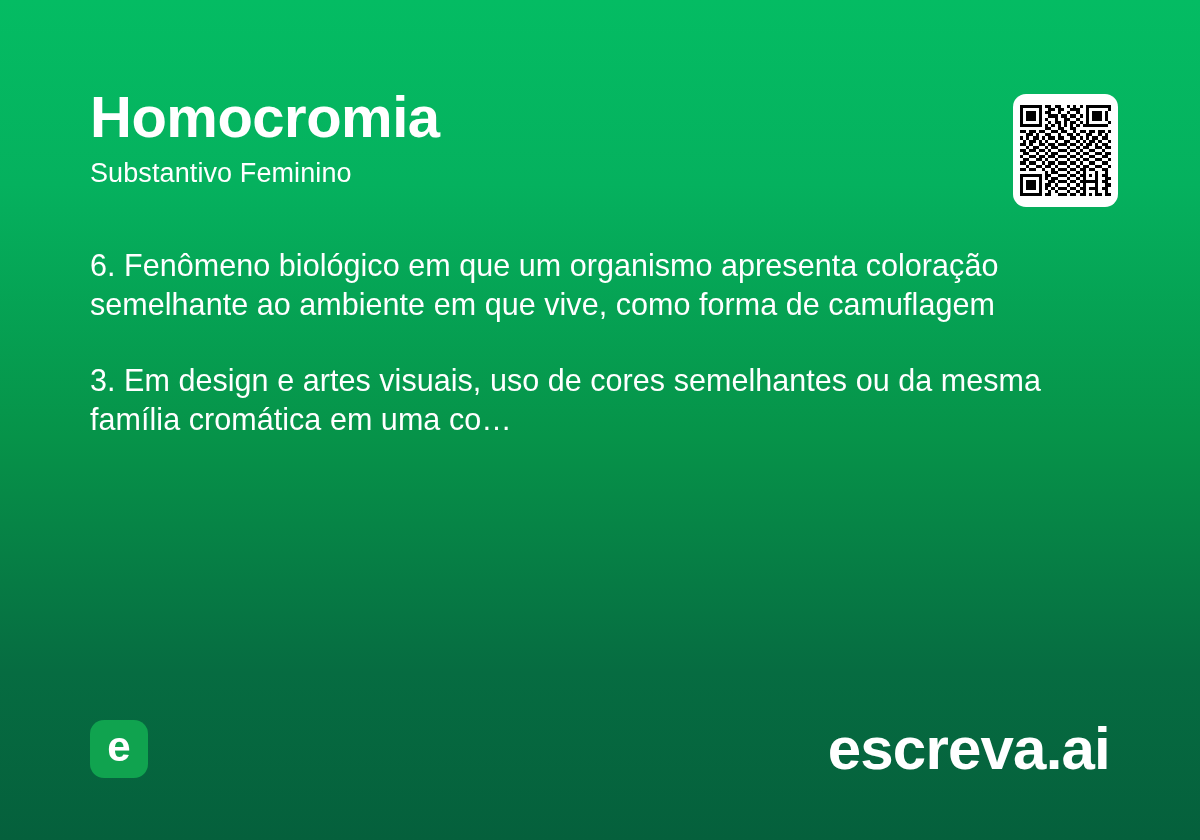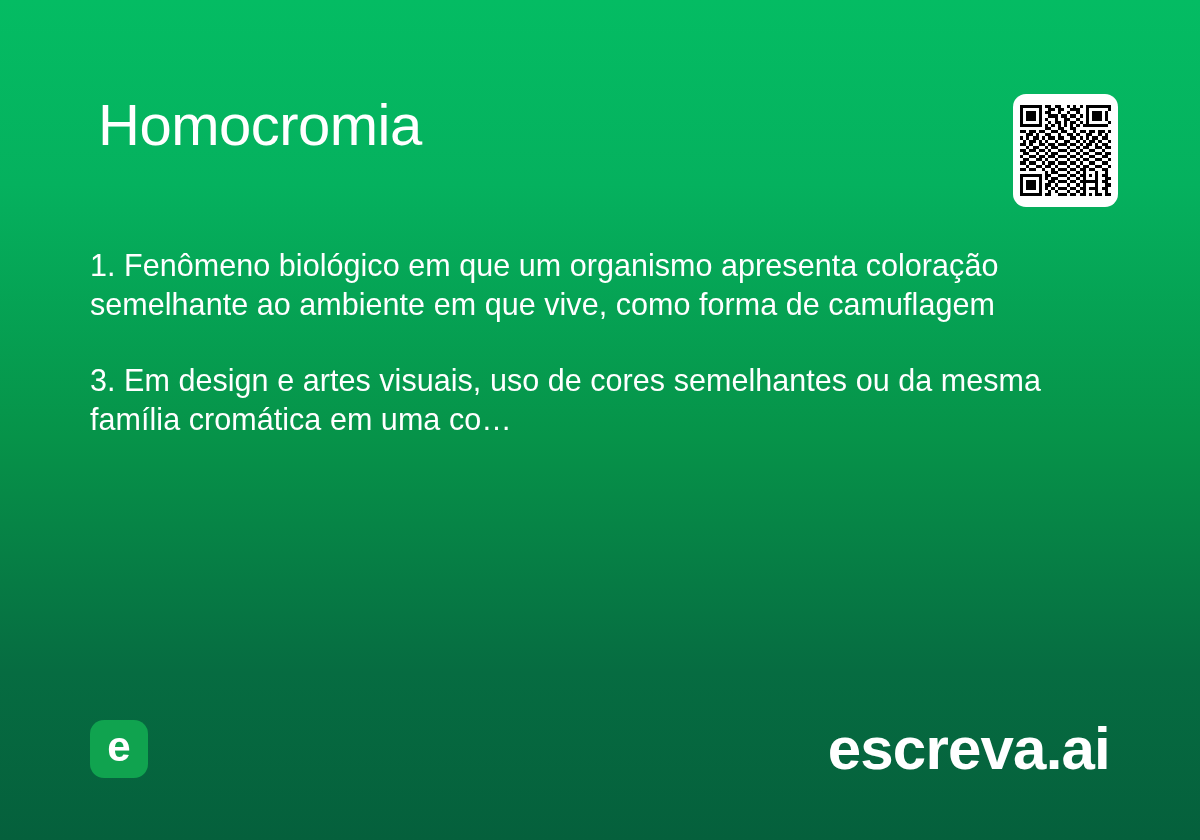--- a/index.html
+++ b/index.html
@@ -18,24 +18,24 @@
   }
 
   
   #header {
     position: absolute;
     left: 90px;
     top: 86px;
     right: 90px;
   }
   #word-title {
-    margin: 8px;
+    margin: 0;
     font-size: 58px;
     line-height: 1.08;
-    font-weight: 400;
+    font-weight: 700;
     letter-spacing: -0.5px;
     color: #ffffff;
   }
   #word-subtitle {
     margin: 8px 0 0 0;
     font-size: 27px;
     line-height: 1.2;
     font-weight: 400;
     color: #ffffff;
     letter-spacing: 0.1px;
@@ -112,31 +112,32 @@
     line-height: 1;
   }
 </style>
 </head>
 <body>
 
 <div id="card">
 
   <div id="header">
     <h1 id="word-title">Homocromia</h1>
+    <p id="word-subtitle">Substantivo Feminino</p>
   </div>
 
   <div id="qr-wrap">
     <svg id="qr-svg" viewBox="0 0 29 29" shape-rendering="crispEdges">
         <rect x="0" y="0" width="29" height="29" fill="#ffffff"></rect>
         <path d="M0 0h1v1h-1zM1 0h1v1h-1zM2 0h1v1h-1zM3 0h1v1h-1zM4 0h1v1h-1zM5 0h1v1h-1zM6 0h1v1h-1zM8 0h1v1h-1zM9 0h1v1h-1zM11 0h1v1h-1zM12 0h1v1h-1zM15 0h1v1h-1zM17 0h1v1h-1zM19 0h1v1h-1zM21 0h1v1h-1zM22 0h1v1h-1zM23 0h1v1h-1zM24 0h1v1h-1zM25 0h1v1h-1zM26 0h1v1h-1zM27 0h1v1h-1zM28 0h1v1h-1zM0 1h1v1h-1zM6 1h1v1h-1zM9 1h1v1h-1zM10 1h1v1h-1zM12 1h1v1h-1zM13 1h1v1h-1zM16 1h1v1h-1zM17 1h1v1h-1zM18 1h1v1h-1zM21 1h1v1h-1zM28 1h1v1h-1zM0 2h1v1h-1zM2 2h1v1h-1zM3 2h1v1h-1zM4 2h1v1h-1zM6 2h1v1h-1zM8 2h1v1h-1zM9 2h1v1h-1zM12 2h1v1h-1zM15 2h1v1h-1zM18 2h1v1h-1zM21 2h1v1h-1zM23 2h1v1h-1zM24 2h1v1h-1zM25 2h1v1h-1zM27 2h1v1h-1zM0 3h1v1h-1zM2 3h1v1h-1zM3 3h1v1h-1zM4 3h1v1h-1zM6 3h1v1h-1zM9 3h1v1h-1zM10 3h1v1h-1zM11 3h1v1h-1zM13 3h1v1h-1zM14 3h1v1h-1zM16 3h1v1h-1zM17 3h1v1h-1zM19 3h1v1h-1zM21 3h1v1h-1zM23 3h1v1h-1zM24 3h1v1h-1zM25 3h1v1h-1zM27 3h1v1h-1zM0 4h1v1h-1zM2 4h1v1h-1zM3 4h1v1h-1zM4 4h1v1h-1zM6 4h1v1h-1zM8 4h1v1h-1zM11 4h1v1h-1zM14 4h1v1h-1zM15 4h1v1h-1zM18 4h1v1h-1zM21 4h1v1h-1zM23 4h1v1h-1zM24 4h1v1h-1zM25 4h1v1h-1zM27 4h1v1h-1zM0 5h1v1h-1zM6 5h1v1h-1zM9 5h1v1h-1zM11 5h1v1h-1zM12 5h1v1h-1zM14 5h1v1h-1zM16 5h1v1h-1zM17 5h1v1h-1zM19 5h1v1h-1zM21 5h1v1h-1zM28 5h1v1h-1zM0 6h1v1h-1zM1 6h1v1h-1zM2 6h1v1h-1zM3 6h1v1h-1zM4 6h1v1h-1zM5 6h1v1h-1zM6 6h1v1h-1zM8 6h1v1h-1zM10 6h1v1h-1zM12 6h1v1h-1zM14 6h1v1h-1zM16 6h1v1h-1zM18 6h1v1h-1zM20 6h1v1h-1zM21 6h1v1h-1zM22 6h1v1h-1zM23 6h1v1h-1zM24 6h1v1h-1zM25 6h1v1h-1zM26 6h1v1h-1zM27 6h1v1h-1zM8 7h1v1h-1zM9 7h1v1h-1zM12 7h1v1h-1zM13 7h1v1h-1zM16 7h1v1h-1zM17 7h1v1h-1zM0 8h1v1h-1zM1 8h1v1h-1zM3 8h1v1h-1zM4 8h1v1h-1zM6 8h1v1h-1zM7 8h1v1h-1zM10 8h1v1h-1zM11 8h1v1h-1zM13 8h1v1h-1zM14 8h1v1h-1zM17 8h1v1h-1zM19 8h1v1h-1zM20 8h1v1h-1zM22 8h1v1h-1zM23 8h1v1h-1zM25 8h1v1h-1zM26 8h1v1h-1zM28 8h1v1h-1zM2 9h1v1h-1zM3 9h1v1h-1zM5 9h1v1h-1zM8 9h1v1h-1zM9 9h1v1h-1zM12 9h1v1h-1zM15 9h1v1h-1zM16 9h1v1h-1zM18 9h1v1h-1zM21 9h1v1h-1zM22 9h1v1h-1zM25 9h1v1h-1zM27 9h1v1h-1zM0 10h1v1h-1zM2 10h1v1h-1zM4 10h1v1h-1zM5 10h1v1h-1zM7 10h1v1h-1zM9 10h1v1h-1zM10 10h1v1h-1zM12 10h1v1h-1zM13 10h1v1h-1zM16 10h1v1h-1zM17 10h1v1h-1zM19 10h1v1h-1zM21 10h1v1h-1zM23 10h1v1h-1zM24 10h1v1h-1zM26 10h1v1h-1zM27 10h1v1h-1zM1 11h1v1h-1zM3 11h1v1h-1zM4 11h1v1h-1zM6 11h1v1h-1zM8 11h1v1h-1zM11 11h1v1h-1zM14 11h1v1h-1zM15 11h1v1h-1zM18 11h1v1h-1zM20 11h1v1h-1zM22 11h1v1h-1zM23 11h1v1h-1zM25 11h1v1h-1zM28 11h1v1h-1zM0 12h1v1h-1zM1 12h1v1h-1zM3 12h1v1h-1zM6 12h1v1h-1zM7 12h1v1h-1zM9 12h1v1h-1zM10 12h1v1h-1zM12 12h1v1h-1zM13 12h1v1h-1zM14 12h1v1h-1zM16 12h1v1h-1zM17 12h1v1h-1zM19 12h1v1h-1zM21 12h1v1h-1zM22 12h1v1h-1zM24 12h1v1h-1zM26 12h1v1h-1zM27 12h1v1h-1zM2 13h1v1h-1zM4 13h1v1h-1zM5 13h1v1h-1zM8 13h1v1h-1zM10 13h1v1h-1zM11 13h1v1h-1zM15 13h1v1h-1zM18 13h1v1h-1zM20 13h1v1h-1zM21 13h1v1h-1zM24 13h1v1h-1zM25 13h1v1h-1zM27 13h1v1h-1zM28 13h1v1h-1zM0 14h1v1h-1zM1 14h1v1h-1zM3 14h1v1h-1zM4 14h1v1h-1zM6 14h1v1h-1zM7 14h1v1h-1zM9 14h1v1h-1zM12 14h1v1h-1zM13 14h1v1h-1zM14 14h1v1h-1zM16 14h1v1h-1zM17 14h1v1h-1zM19 14h1v1h-1zM22 14h1v1h-1zM23 14h1v1h-1zM26 14h1v1h-1zM1 15h1v1h-1zM2 15h1v1h-1zM5 15h1v1h-1zM8 15h1v1h-1zM10 15h1v1h-1zM11 15h1v1h-1zM15 15h1v1h-1zM18 15h1v1h-1zM20 15h1v1h-1zM21 15h1v1h-1zM24 15h1v1h-1zM25 15h1v1h-1zM27 15h1v1h-1zM28 15h1v1h-1zM0 16h1v1h-1zM3 16h1v1h-1zM4 16h1v1h-1zM6 16h1v1h-1zM7 16h1v1h-1zM9 16h1v1h-1zM10 16h1v1h-1zM12 16h1v1h-1zM13 16h1v1h-1zM14 16h1v1h-1zM16 16h1v1h-1zM17 16h1v1h-1zM19 16h1v1h-1zM22 16h1v1h-1zM23 16h1v1h-1zM26 16h1v1h-1zM27 16h1v1h-1zM1 17h1v1h-1zM2 17h1v1h-1zM5 17h1v1h-1zM6 17h1v1h-1zM8 17h1v1h-1zM11 17h1v1h-1zM15 17h1v1h-1zM18 17h1v1h-1zM20 17h1v1h-1zM21 17h1v1h-1zM24 17h1v1h-1zM25 17h1v1h-1zM28 17h1v1h-1zM0 18h1v1h-1zM1 18h1v1h-1zM3 18h1v1h-1zM4 18h1v1h-1zM7 18h1v1h-1zM9 18h1v1h-1zM10 18h1v1h-1zM12 18h1v1h-1zM13 18h1v1h-1zM14 18h1v1h-1zM16 18h1v1h-1zM17 18h1v1h-1zM19 18h1v1h-1zM22 18h1v1h-1zM23 18h1v1h-1zM26 18h1v1h-1zM27 18h1v1h-1zM2 19h1v1h-1zM5 19h1v1h-1zM6 19h1v1h-1zM8 19h1v1h-1zM9 19h1v1h-1zM11 19h1v1h-1zM15 19h1v1h-1zM18 19h1v1h-1zM20 19h1v1h-1zM21 19h1v1h-1zM24 19h1v1h-1zM25 19h1v1h-1zM28 19h1v1h-1zM0 20h1v1h-1zM1 20h1v1h-1zM3 20h1v1h-1zM4 20h1v1h-1zM7 20h1v1h-1zM10 20h1v1h-1zM12 20h1v1h-1zM13 20h1v1h-1zM14 20h1v1h-1zM16 20h1v1h-1zM17 20h1v1h-1zM19 20h1v1h-1zM20 20h1v1h-1zM22 20h1v1h-1zM23 20h1v1h-1zM26 20h1v1h-1zM27 20h1v1h-1zM8 21h1v1h-1zM10 21h1v1h-1zM11 21h1v1h-1zM15 21h1v1h-1zM18 21h1v1h-1zM20 21h1v1h-1zM24 21h1v1h-1zM27 21h1v1h-1zM0 22h1v1h-1zM1 22h1v1h-1zM2 22h1v1h-1zM3 22h1v1h-1zM4 22h1v1h-1zM5 22h1v1h-1zM6 22h1v1h-1zM8 22h1v1h-1zM9 22h1v1h-1zM12 22h1v1h-1zM13 22h1v1h-1zM14 22h1v1h-1zM16 22h1v1h-1zM17 22h1v1h-1zM19 22h1v1h-1zM20 22h1v1h-1zM22 22h1v1h-1zM24 22h1v1h-1zM26 22h1v1h-1zM27 22h1v1h-1zM0 23h1v1h-1zM6 23h1v1h-1zM8 23h1v1h-1zM10 23h1v1h-1zM11 23h1v1h-1zM15 23h1v1h-1zM18 23h1v1h-1zM20 23h1v1h-1zM24 23h1v1h-1zM27 23h1v1h-1zM28 23h1v1h-1zM0 24h1v1h-1zM2 24h1v1h-1zM3 24h1v1h-1zM4 24h1v1h-1zM6 24h1v1h-1zM9 24h1v1h-1zM10 24h1v1h-1zM12 24h1v1h-1zM13 24h1v1h-1zM14 24h1v1h-1zM16 24h1v1h-1zM17 24h1v1h-1zM19 24h1v1h-1zM20 24h1v1h-1zM21 24h1v1h-1zM22 24h1v1h-1zM23 24h1v1h-1zM24 24h1v1h-1zM26 24h1v1h-1zM27 24h1v1h-1zM0 25h1v1h-1zM2 25h1v1h-1zM3 25h1v1h-1zM4 25h1v1h-1zM6 25h1v1h-1zM8 25h1v1h-1zM9 25h1v1h-1zM11 25h1v1h-1zM15 25h1v1h-1zM18 25h1v1h-1zM20 25h1v1h-1zM24 25h1v1h-1zM27 25h1v1h-1zM28 25h1v1h-1zM0 26h1v1h-1zM2 26h1v1h-1zM3 26h1v1h-1zM4 26h1v1h-1zM6 26h1v1h-1zM8 26h1v1h-1zM10 26h1v1h-1zM12 26h1v1h-1zM13 26h1v1h-1zM14 26h1v1h-1zM16 26h1v1h-1zM17 26h1v1h-1zM19 26h1v1h-1zM20 26h1v1h-1zM22 26h1v1h-1zM23 26h1v1h-1zM24 26h1v1h-1zM26 26h1v1h-1zM27 26h1v1h-1zM0 27h1v1h-1zM6 27h1v1h-1zM9 27h1v1h-1zM11 27h1v1h-1zM15 27h1v1h-1zM18 27h1v1h-1zM20 27h1v1h-1zM24 27h1v1h-1zM27 27h1v1h-1zM0 28h1v1h-1zM1 28h1v1h-1zM2 28h1v1h-1zM3 28h1v1h-1zM4 28h1v1h-1zM5 28h1v1h-1zM6 28h1v1h-1zM8 28h1v1h-1zM9 28h1v1h-1zM12 28h1v1h-1zM13 28h1v1h-1zM14 28h1v1h-1zM16 28h1v1h-1zM17 28h1v1h-1zM19 28h1v1h-1zM20 28h1v1h-1zM22 28h1v1h-1zM24 28h1v1h-1zM25 28h1v1h-1zM27 28h1v1h-1zM28 28h1v1h-1z" fill="#000000"></path>
       </svg>
   </div>
 
   <div id="definitions">
-    <p class="definition">1. Fenômeno biológico em que um organismo apresenta coloração semelhante ao ambiente em que vive, como forma de camuflagem</p>
+    <p class="definition">6. Fenômeno biológico em que um organismo apresenta coloração semelhante ao ambiente em que vive, como forma de camuflagem</p>
     <p class="definition">3. Em design e artes visuais, uso de cores semelhantes ou da mesma família cromática em uma co…</p>
   </div>
 
   <div id="footer">
     <div id="brand-logo">
       <span>e</span>
     </div>
     <div id="brand-name">escreva.ai</div>
   </div>
 

